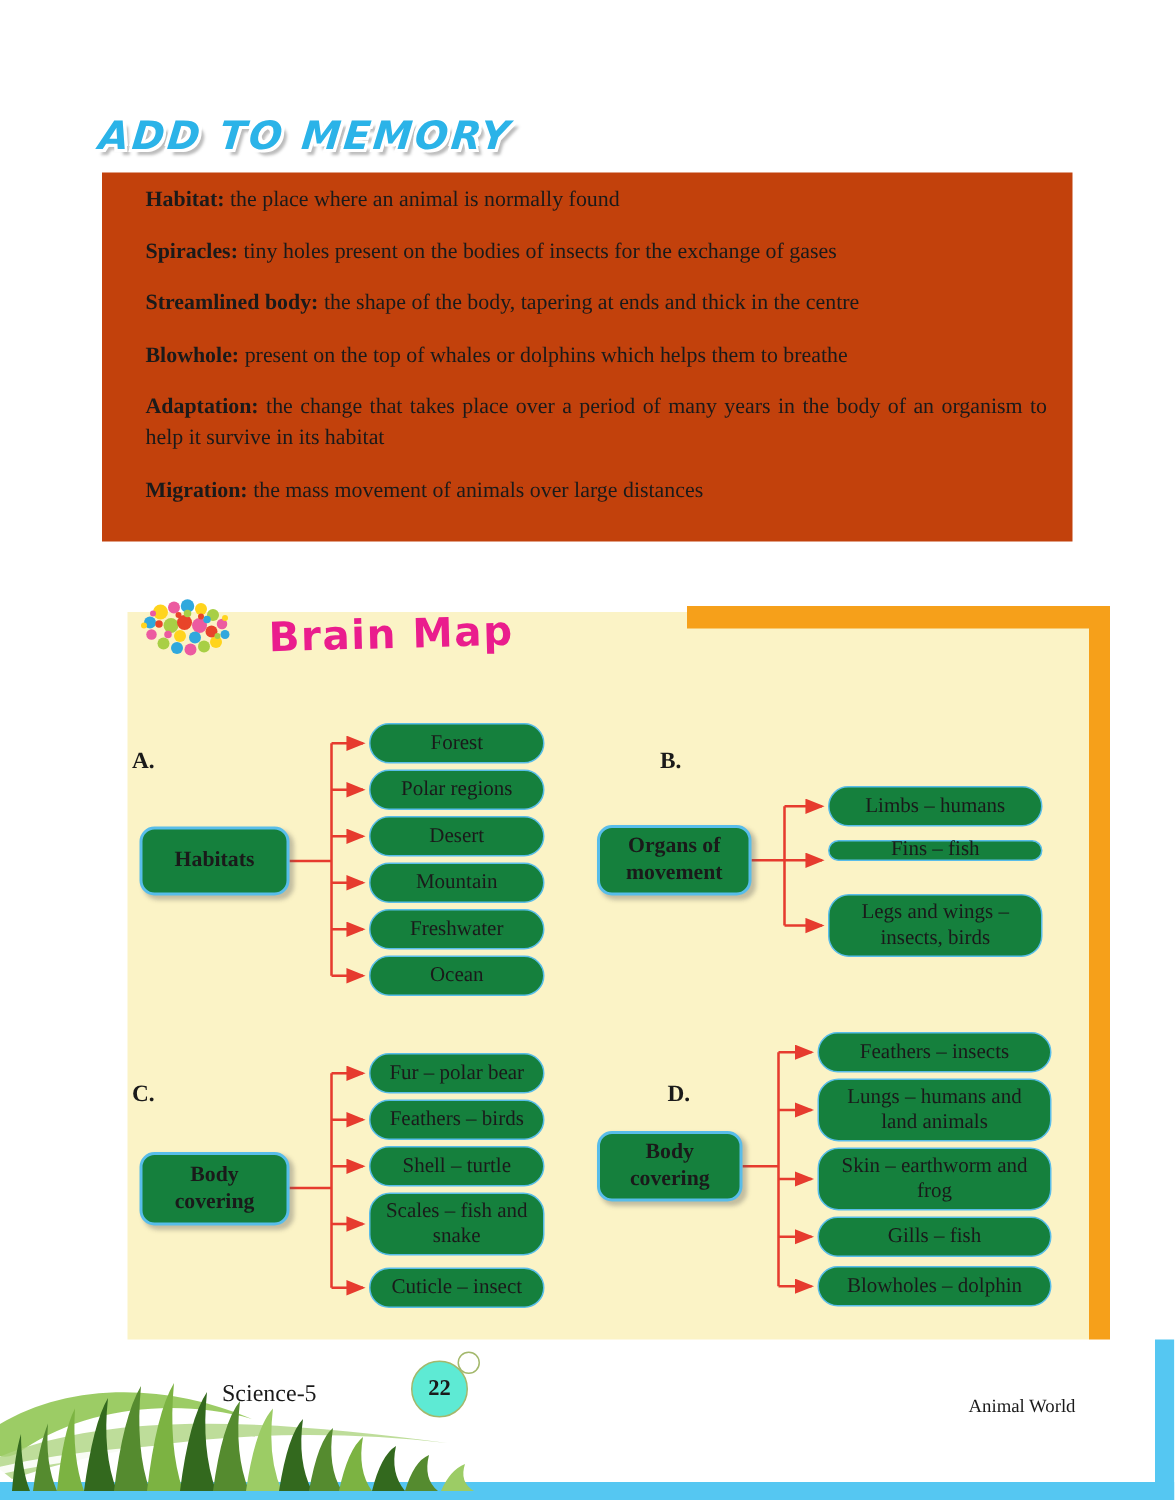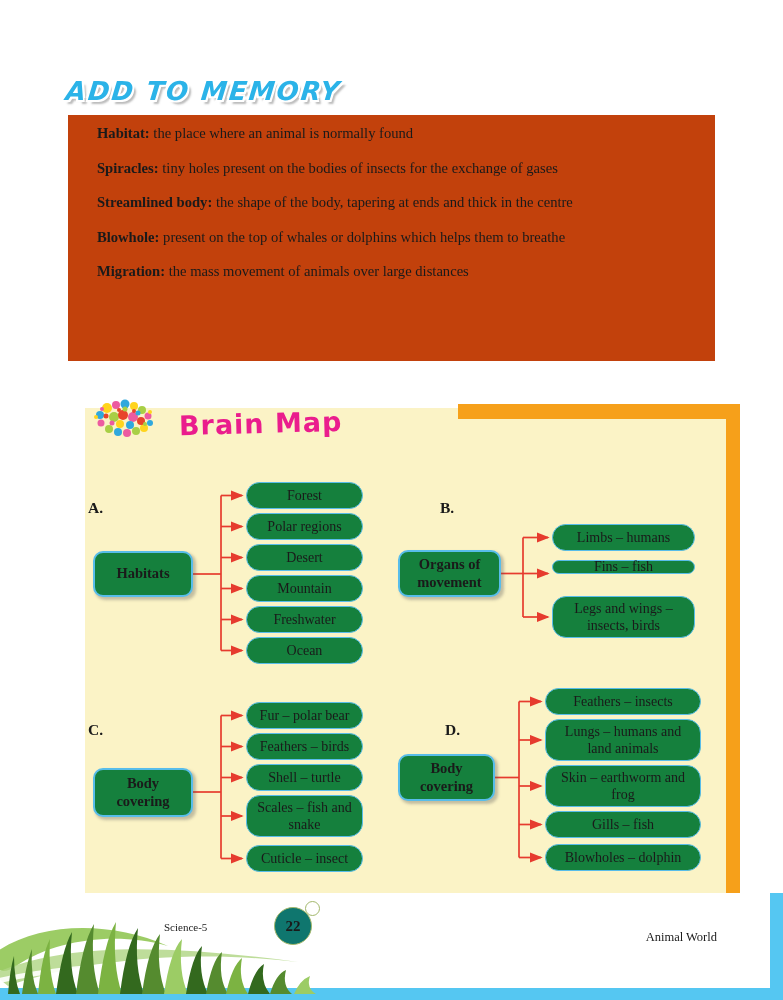--- a/index.html
+++ b/index.html
@@ -39,24 +39,24 @@
     position:absolute; background:#15803d; border:1.6px solid #58bdea; border-radius:14px;
     display:flex; align-items:center; justify-content:center; text-align:center;
     font-size:14px; line-height:1.22; padding:1px 6px; box-sizing:border-box; z-index:6;
   }
   .root {
     font-weight:bold; font-size:14.5px; border-width:2px; border-radius:10px;
     box-shadow:2.5px 2.5px 3px rgba(90,90,90,.35);
   }
   #connectors { position:absolute; left:0; top:0; z-index:5; pointer-events:none; }
   
-  .footer-left  { position:absolute; left:148px; top:921px; font-size:11px; z-index:8;margin-left:16px; }
+  .footer-left  { position:absolute; left:148px; top:921px; font-size:16px; z-index:8; }
   .footer-right { position:absolute; right:66px; top:930px; font-size:12.5px; z-index:8; }
   .page-bubble {
-    position:absolute; left:274px; top:907px; width:36px; height:36px; background:#0f766e;
+    position:absolute; left:274px; top:907px; width:36px; height:36px; background:#5eead4;
     border:1.5px solid #a3b86c; border-radius:50%;
     display:flex; align-items:center; justify-content:center;
     font-weight:bold; font-size:15px; z-index:8;
   }
   .page-bubble-mini {
     position:absolute; left:305px; top:901px; width:13px; height:13px; background:#fff;
     border:1.5px solid #a3b86c; border-radius:50%; z-index:8;
   }
   
   .bottom-strip { position:absolute; left:0; bottom:0; width:783px; height:12px; background:#55c7f2; z-index:3; }
@@ -68,20 +68,21 @@
 
 <div class="page">
 
   <div class="memory-title">ADD TO MEMORY</div>
 
   <div class="defs-box">
     <p><span class="term">Habitat:</span> <span>the place where an animal is normally found</span></p>
     <p><span class="term">Spiracles:</span> <span>tiny holes present on the bodies of insects for the exchange of gases</span></p>
     <p><span class="term">Streamlined body:</span> <span>the shape of the body, tapering at ends and thick in the centre</span></p>
     <p><span class="term">Blowhole:</span> <span>present on the top of whales or dolphins which helps them to breathe</span></p>
+    <p><span class="term">Adaptation:</span> <span>the change that takes place over a period of many years in the body of an organism to help it survive in its habitat</span></p>
     <p><span class="term">Migration:</span> <span>the mass movement of animals over large distances</span></p>
   </div>
 
   <div class="yellow-box"></div>
   <div class="orange-h"></div>
   <div class="orange-v"></div>
 
   <svg class="brain-logo" width="70" height="52" viewBox="0 0 70 50">
     <g>
       <circle cx="10" cy="20" r="4" fill="#2fa8dd"></circle>

